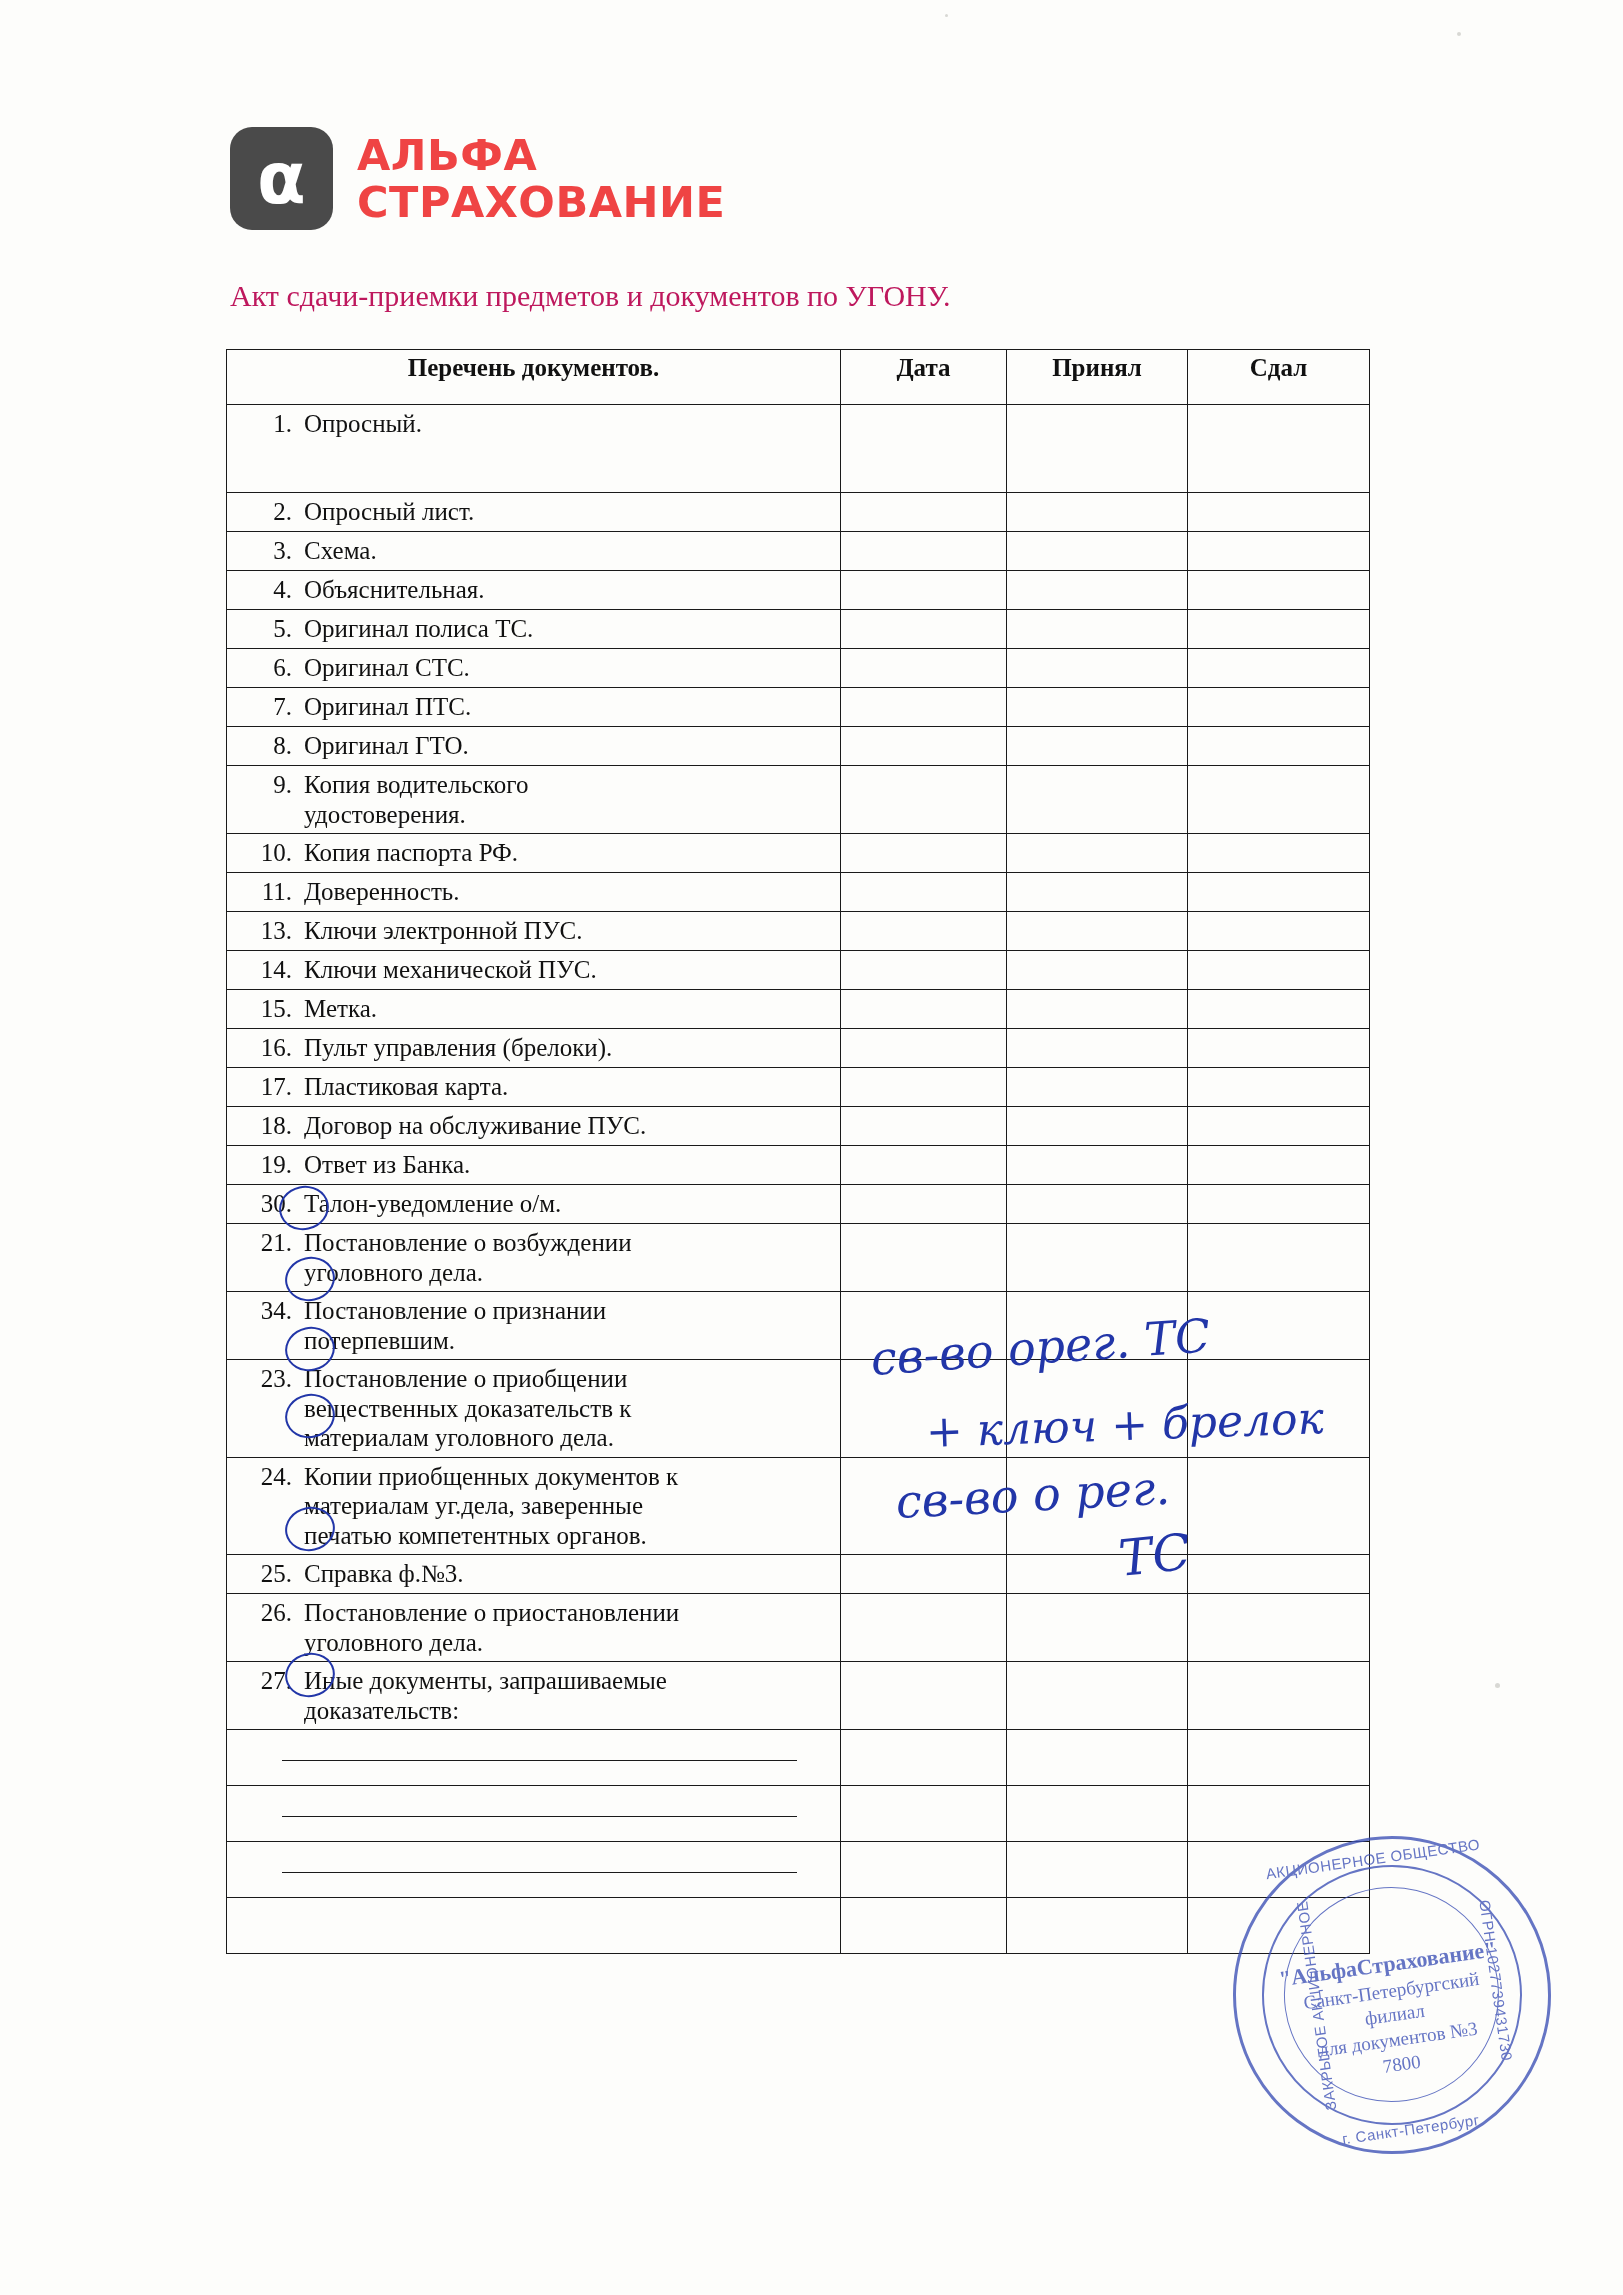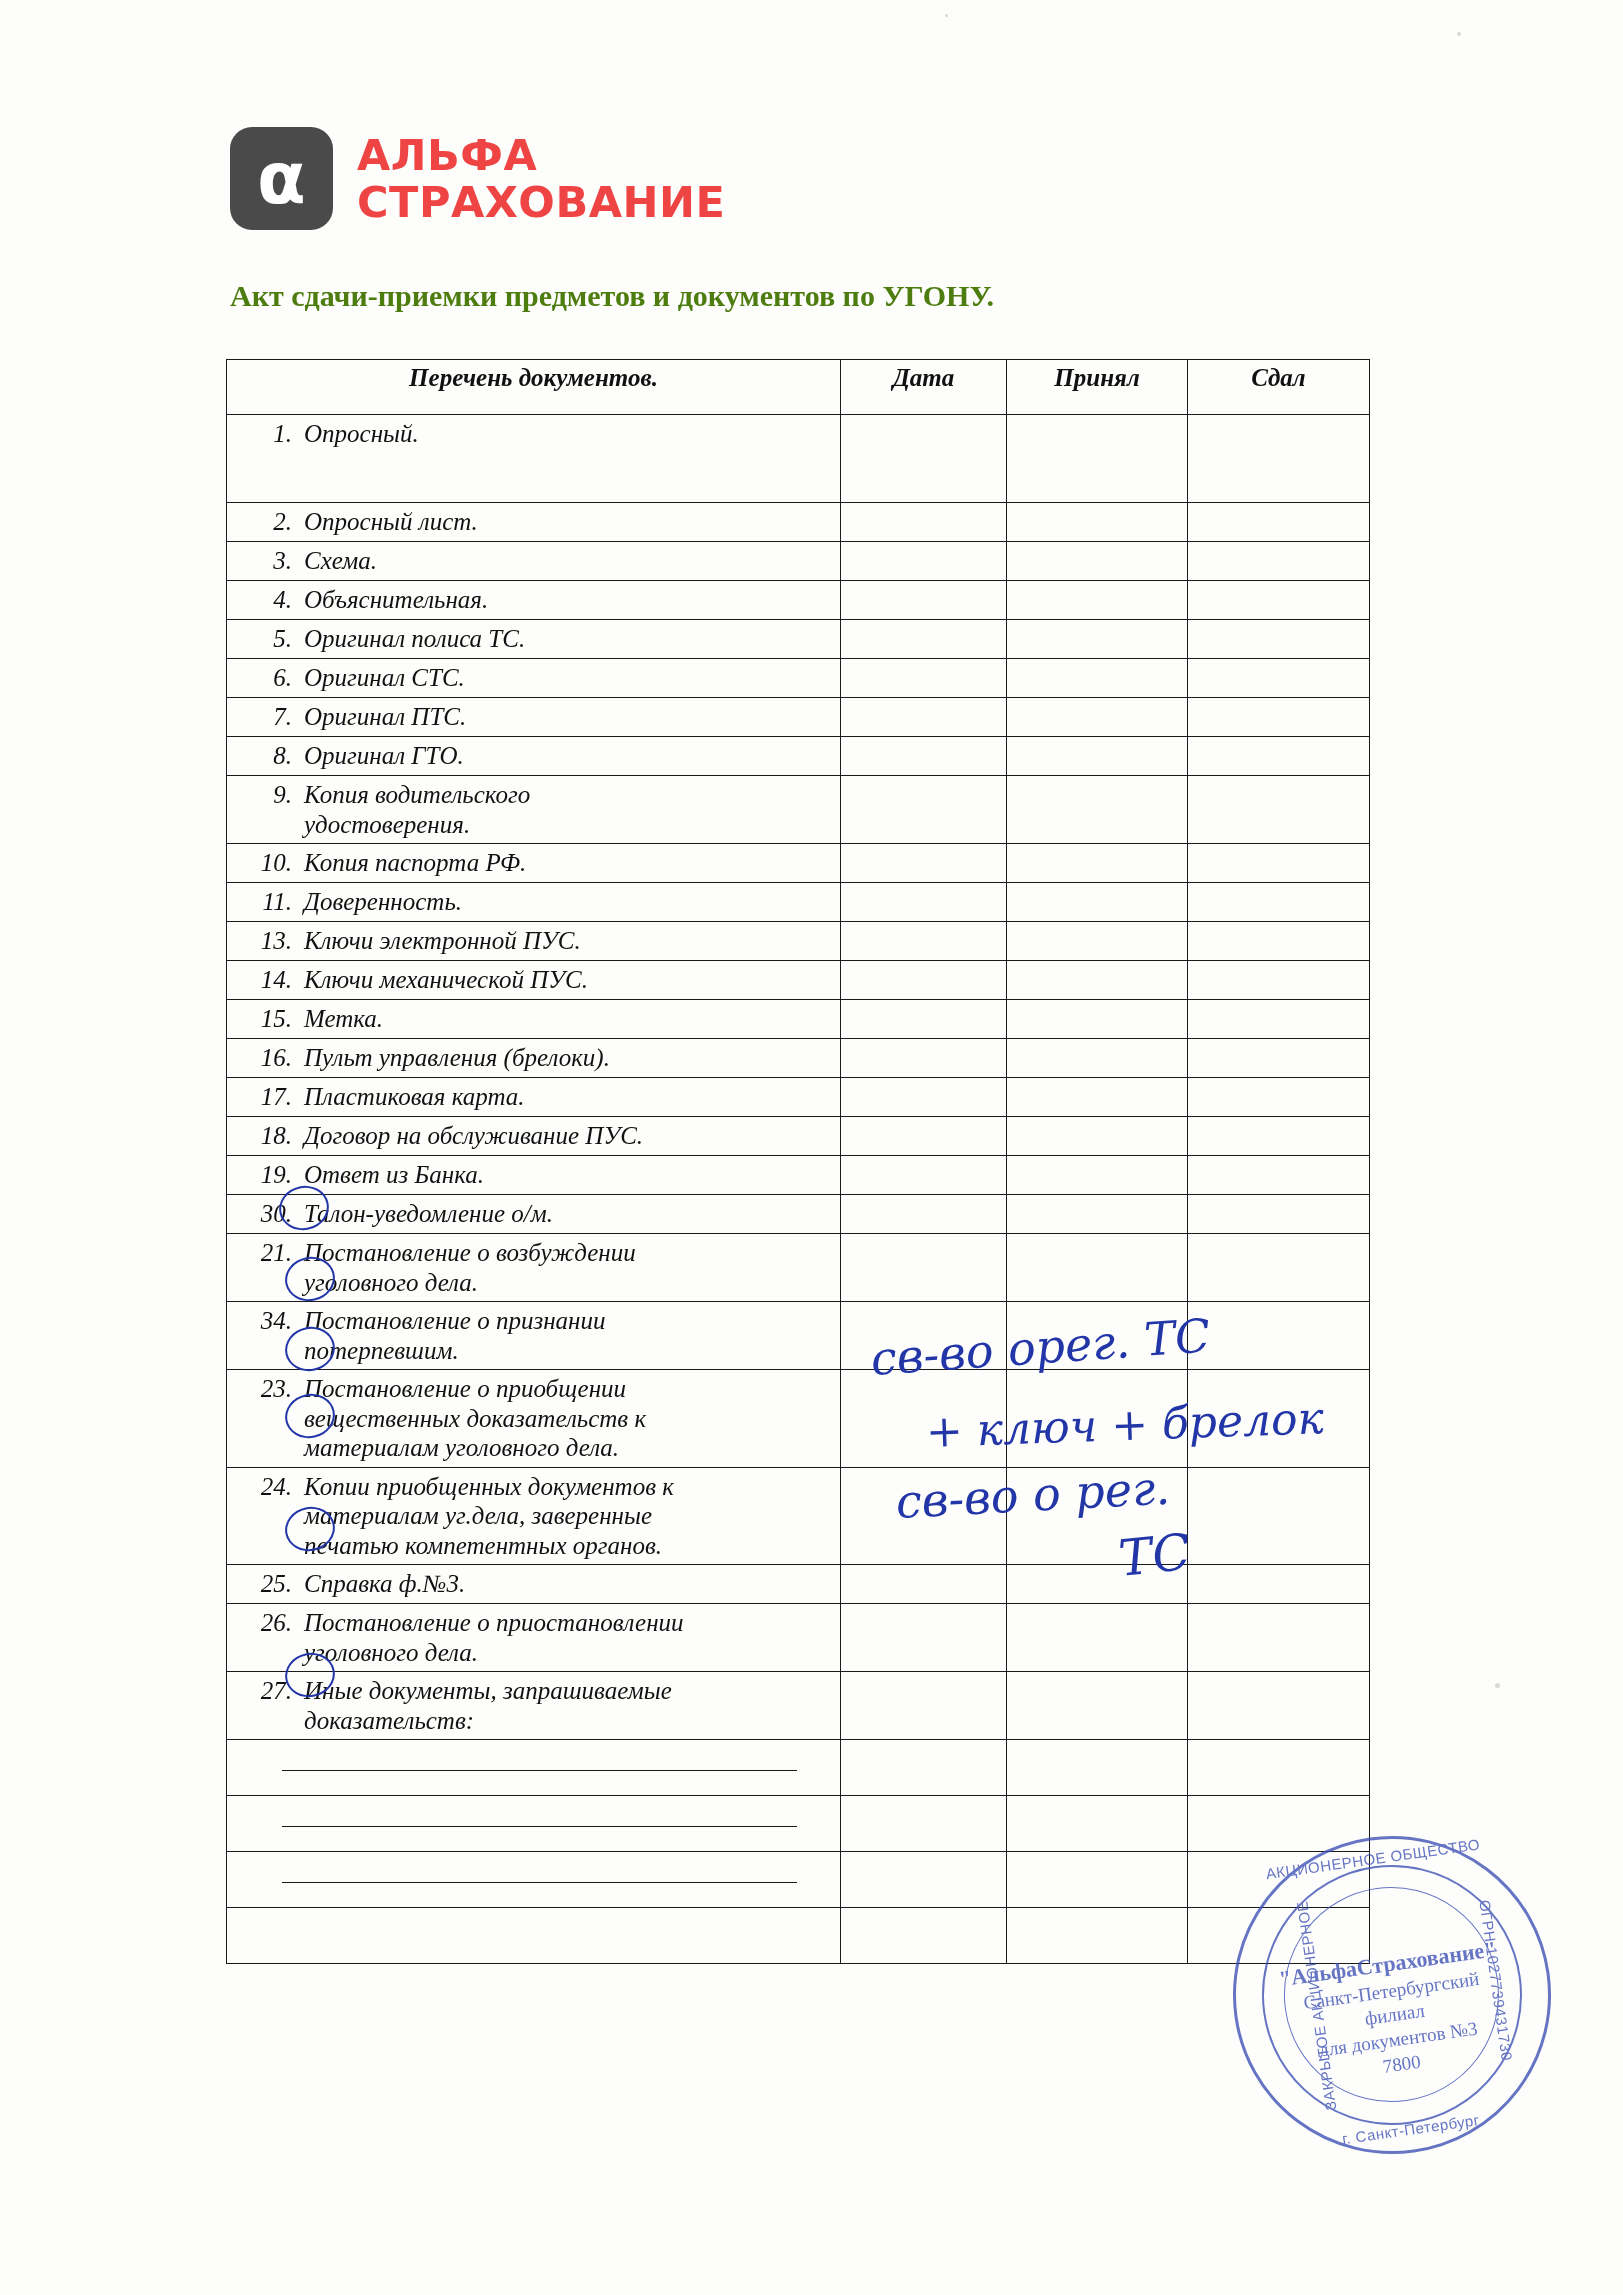--- a/index.html
+++ b/index.html
@@ -53,35 +53,34 @@
   }
   .logo-text div { white-space: nowrap; }
 
   
   .doc-title {
     position: absolute;
     left: 230px;
     top: 279px;
     width: 1168px;
     font-family: "Liberation Serif", serif;
-    font-weight: 700;
+    font-weight: 400;
     font-size: 30px;
-    color: #4d7c0f;
+    color: #be185d;
   }
 
   
   .doc-table {
     position: absolute;
     left: 226px;
-    top: 359px;
+    top: 349px;
     width: 1143px;
     border-collapse: collapse;
     table-layout: fixed;
     background: transparent;
-    font-style: italic;
   }
   .doc-table th, .doc-table td {
     border: 1.6px solid #1a1a1a;
     padding: 0;
     vertical-align: top;
   }
   .doc-table th {
     font-family: "Liberation Serif", serif;
     font-weight: 700;
     font-size: 25px;

